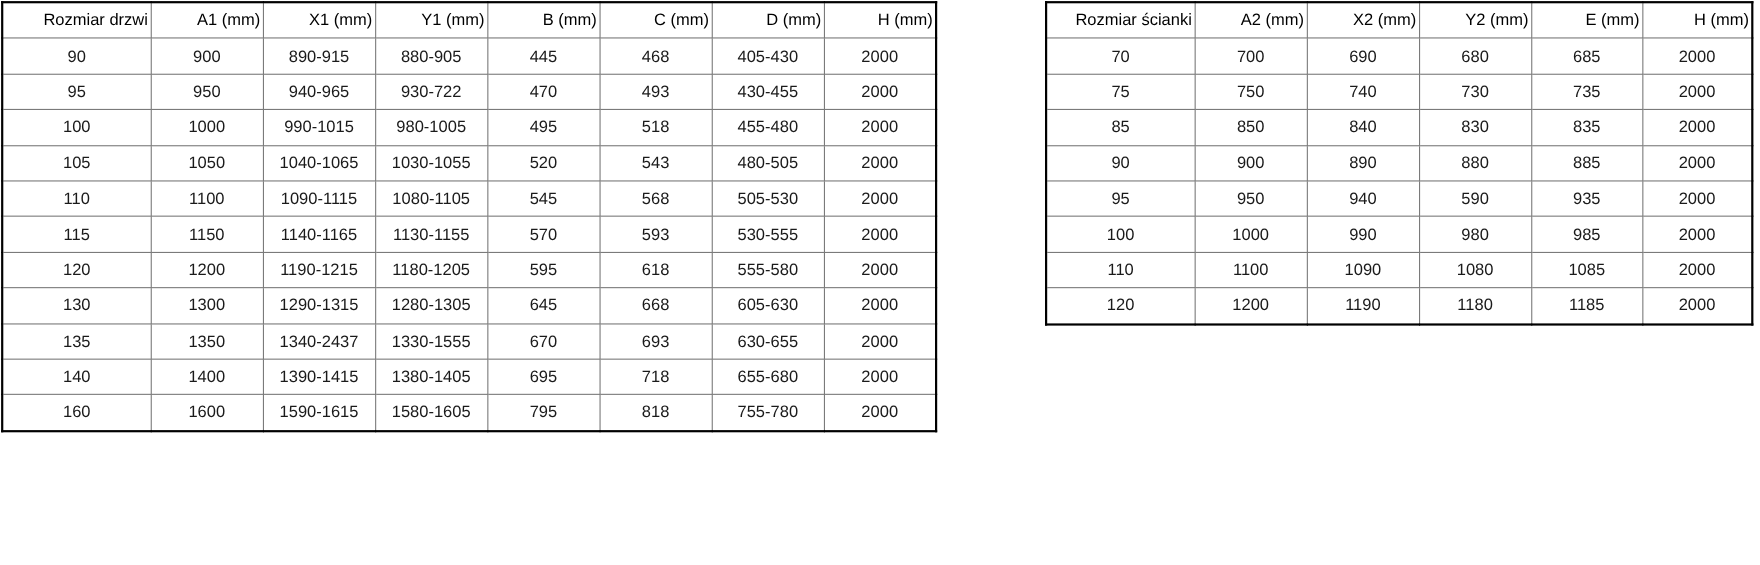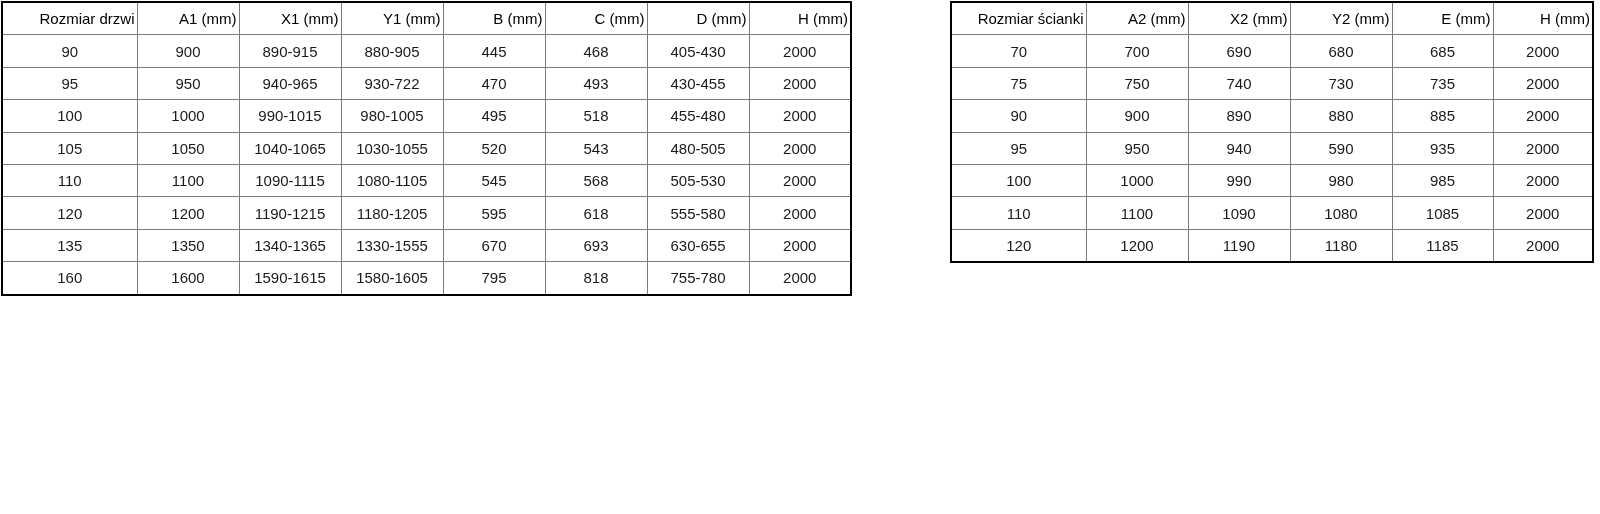--- a/index.html
+++ b/index.html
@@ -117,37 +117,67 @@
         <td>110</td>
         <td>1100</td>
         <td>1090-1115</td>
         <td>1080-1105</td>
         <td>545</td>
         <td>568</td>
         <td>505-530</td>
         <td>2000</td>
       </tr>
       <tr>
+        <td>115</td>
+        <td>1150</td>
+        <td>1140-1165</td>
+        <td>1130-1155</td>
+        <td>570</td>
+        <td>593</td>
+        <td>530-555</td>
+        <td>2000</td>
+      </tr>
+      <tr>
         <td>120</td>
         <td>1200</td>
         <td>1190-1215</td>
         <td>1180-1205</td>
         <td>595</td>
         <td>618</td>
         <td>555-580</td>
         <td>2000</td>
       </tr>
       <tr>
+        <td>130</td>
+        <td>1300</td>
+        <td>1290-1315</td>
+        <td>1280-1305</td>
+        <td>645</td>
+        <td>668</td>
+        <td>605-630</td>
+        <td>2000</td>
+      </tr>
+      <tr>
         <td>135</td>
         <td>1350</td>
-        <td>1340-1365</td>
+        <td>1340-2437</td>
         <td>1330-1555</td>
         <td>670</td>
         <td>693</td>
         <td>630-655</td>
+        <td>2000</td>
+      </tr>
+      <tr>
+        <td>140</td>
+        <td>1400</td>
+        <td>1390-1415</td>
+        <td>1380-1405</td>
+        <td>695</td>
+        <td>718</td>
+        <td>655-680</td>
         <td>2000</td>
       </tr>
       <tr>
         <td>160</td>
         <td>1600</td>
         <td>1590-1615</td>
         <td>1580-1605</td>
         <td>795</td>
         <td>818</td>
         <td>755-780</td>
@@ -185,20 +215,28 @@
       </tr>
       <tr>
         <td>75</td>
         <td>750</td>
         <td>740</td>
         <td>730</td>
         <td>735</td>
         <td>2000</td>
       </tr>
       <tr>
+        <td>85</td>
+        <td>850</td>
+        <td>840</td>
+        <td>830</td>
+        <td>835</td>
+        <td>2000</td>
+      </tr>
+      <tr>
         <td>90</td>
         <td>900</td>
         <td>890</td>
         <td>880</td>
         <td>885</td>
         <td>2000</td>
       </tr>
       <tr>
         <td>95</td>
         <td>950</td>

